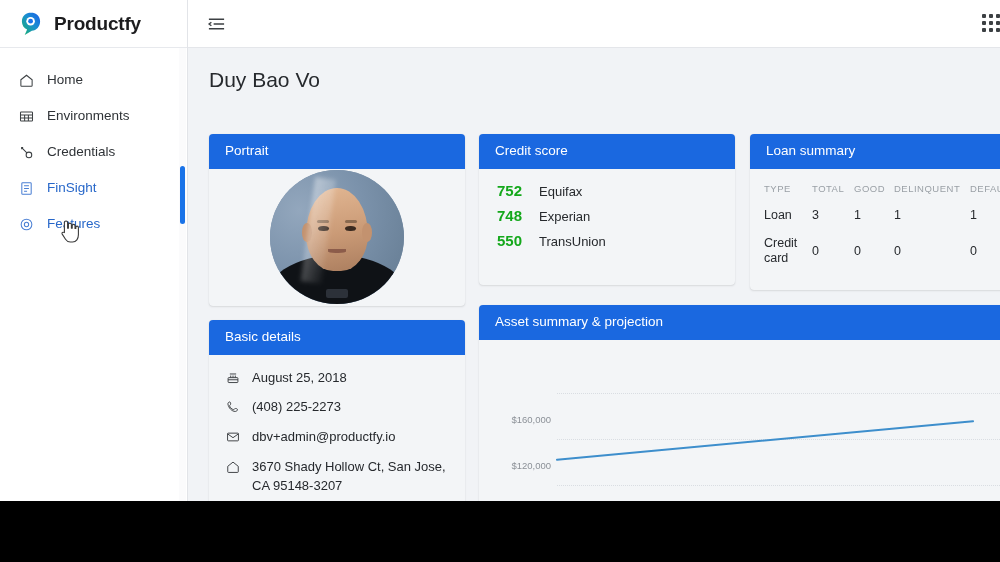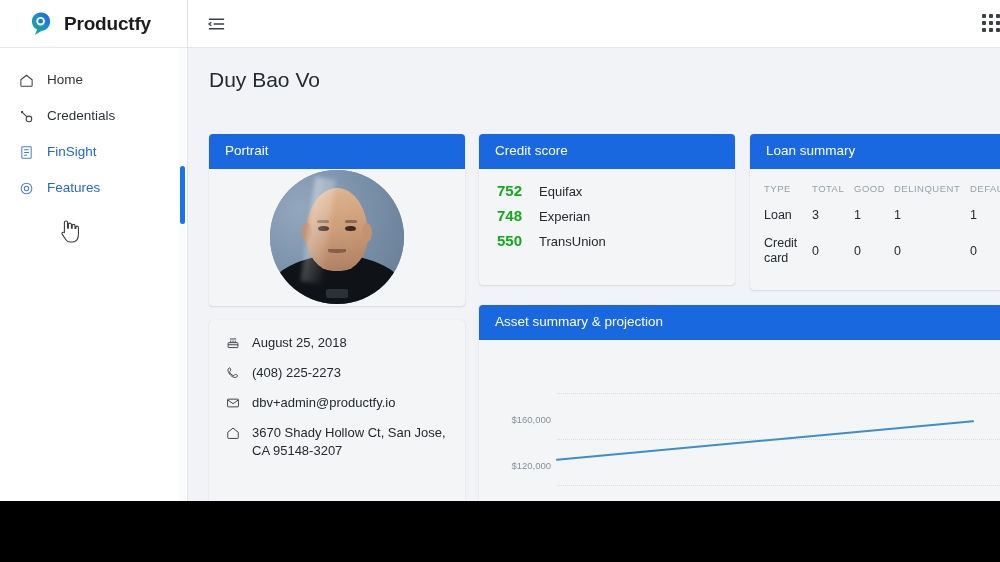--- a/index.html
+++ b/index.html
@@ -27,21 +27,21 @@
   
   #sidebar {
     position: absolute; left: 0; top: 0;
     width: 188px; height: 501px;
     background: #ffffff;
     border-right: 1px solid #e2e4e8;
   }
   .brand {
     height: 48px;
     display: flex; align-items: center;
-    padding-left: 28px;
+    padding-left: 18px;
     border-bottom: 1px solid #e7e9ed;
   }
   .brand-logo {
     width: 26px; height: 26px;
     position: relative;
     flex: 0 0 auto;
   }
   .brand-name {
     margin-left: 10px;
     font-size: 19px;
@@ -333,20 +333,29 @@
 
         <div class="nav-item">
           <span class="nav-icon">
             <svg width="15" height="15" viewBox="0 0 16 16" fill="none" stroke="#3c4043" stroke-width="1.1">
               <path d="M2 7.2 8 2.4l6 4.8V13.4a.8.8 0 0 1-.8.8H2.8a.8.8 0 0 1-.8-.8V7.2Z"></path>
             </svg>
           </span>
           <span class="nav-label">Home</span>
         </div>
 
+        <div class="nav-item">
+          <span class="nav-icon">
+            <svg width="15" height="15" viewBox="0 0 16 16" fill="none" stroke="#3c4043" stroke-width="1.1">
+              <rect x="1.6" y="3.2" width="12.8" height="9.6" rx="0.8"></rect>
+              <path d="M1.6 6.4h12.8M1.6 9.6h12.8M6 6.4v6.4M10 6.4v6.4"></path>
+            </svg>
+          </span>
+          <span class="nav-label">Environments</span>
+        </div>
 
         <div class="nav-item">
           <span class="nav-icon">
             <svg width="15" height="15" viewBox="0 0 16 16" fill="none" stroke="#3c4043" stroke-width="1.1">
               <circle cx="10.6" cy="10.6" r="3"></circle>
               <path d="M8.4 8.4 2.8 2.8M4.4 2.8 2.8 2.8l0 1.6"></path>
             </svg>
           </span>
           <span class="nav-label">Credentials</span>
         </div>
@@ -416,20 +425,21 @@
             <div class="av-eye-l"></div>
             <div class="av-eye-r"></div>
             <div class="av-mouth"></div>
             <div class="av-collar"></div>
             <div class="av-sheen"></div>
           </div>
         </div>
       </section>
 
       <section class="card" id="card-basic">
+        <div class="card-head">Basic details</div>
         <div class="card-body">
 
           <div class="detail-row">
             <span class="detail-icon">
               <svg width="14" height="14" viewBox="0 0 16 16" fill="none" stroke="#3c4043" stroke-width="1.1">
                 <rect x="2.4" y="7.6" width="11.2" height="5.6" rx="0.8"></rect>
                 <path d="M2.4 10h11.2M5.4 7.6V5.2M8 7.6V5.2M10.6 7.6V5.2M4.4 3.4h7.2"></path>
               </svg>
             </span>
             <span class="detail-text">August 25, 2018</span>

